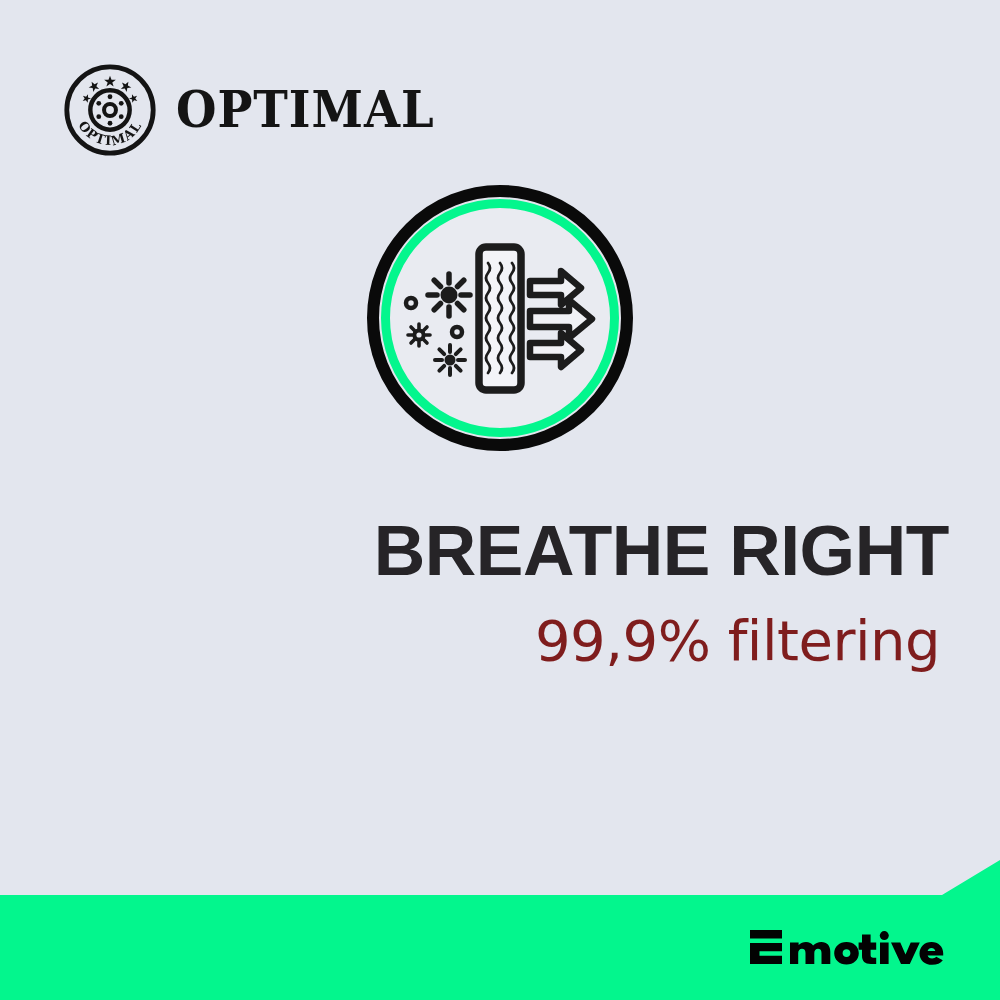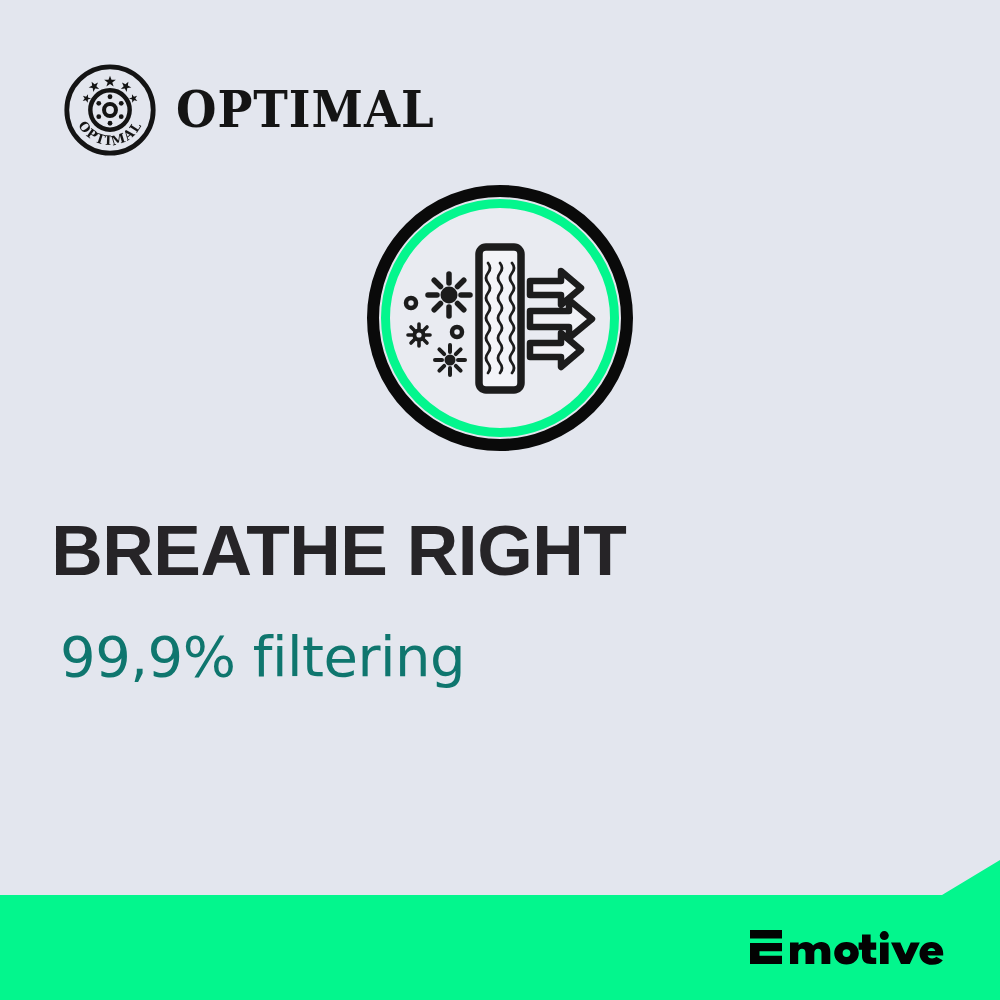--- a/index.html
+++ b/index.html
@@ -51,42 +51,42 @@
     height: 266px;
   }
   .hero-icon-wrap svg { display: block; }
 
   
   .copy-block {
     position: absolute;
     left: 0;
     right: 0;
     top: 516px;
-    text-align: left;
+    text-align: right;
     padding: 0 60px;
     box-sizing: border-box;
   }
   .headline {
     font-family: "Liberation Sans", sans-serif;
     font-weight: 700;
     font-size: 70px;
     line-height: 1.02;
     letter-spacing: -0.5px;
     color: #262427;
     margin: 0;
     transform: scaleX(1.02);
   }
   .subhead {
     font-family: "DejaVu Sans", sans-serif;
     font-weight: 400;
     font-size: 56px;
     line-height: 1.34;
     letter-spacing: -0.5px;
-    color: #0f766e;
-    margin: 32px 0 0 0;
+    color: #7f1d1d;
+    margin: 16px 0 0 0;
   }
   .subhead-line { display: block; }
 
   
   .footer-bar {
     position: absolute;
     left: 0;
     bottom: 0;
     width: 1000px;
     height: 140px;

